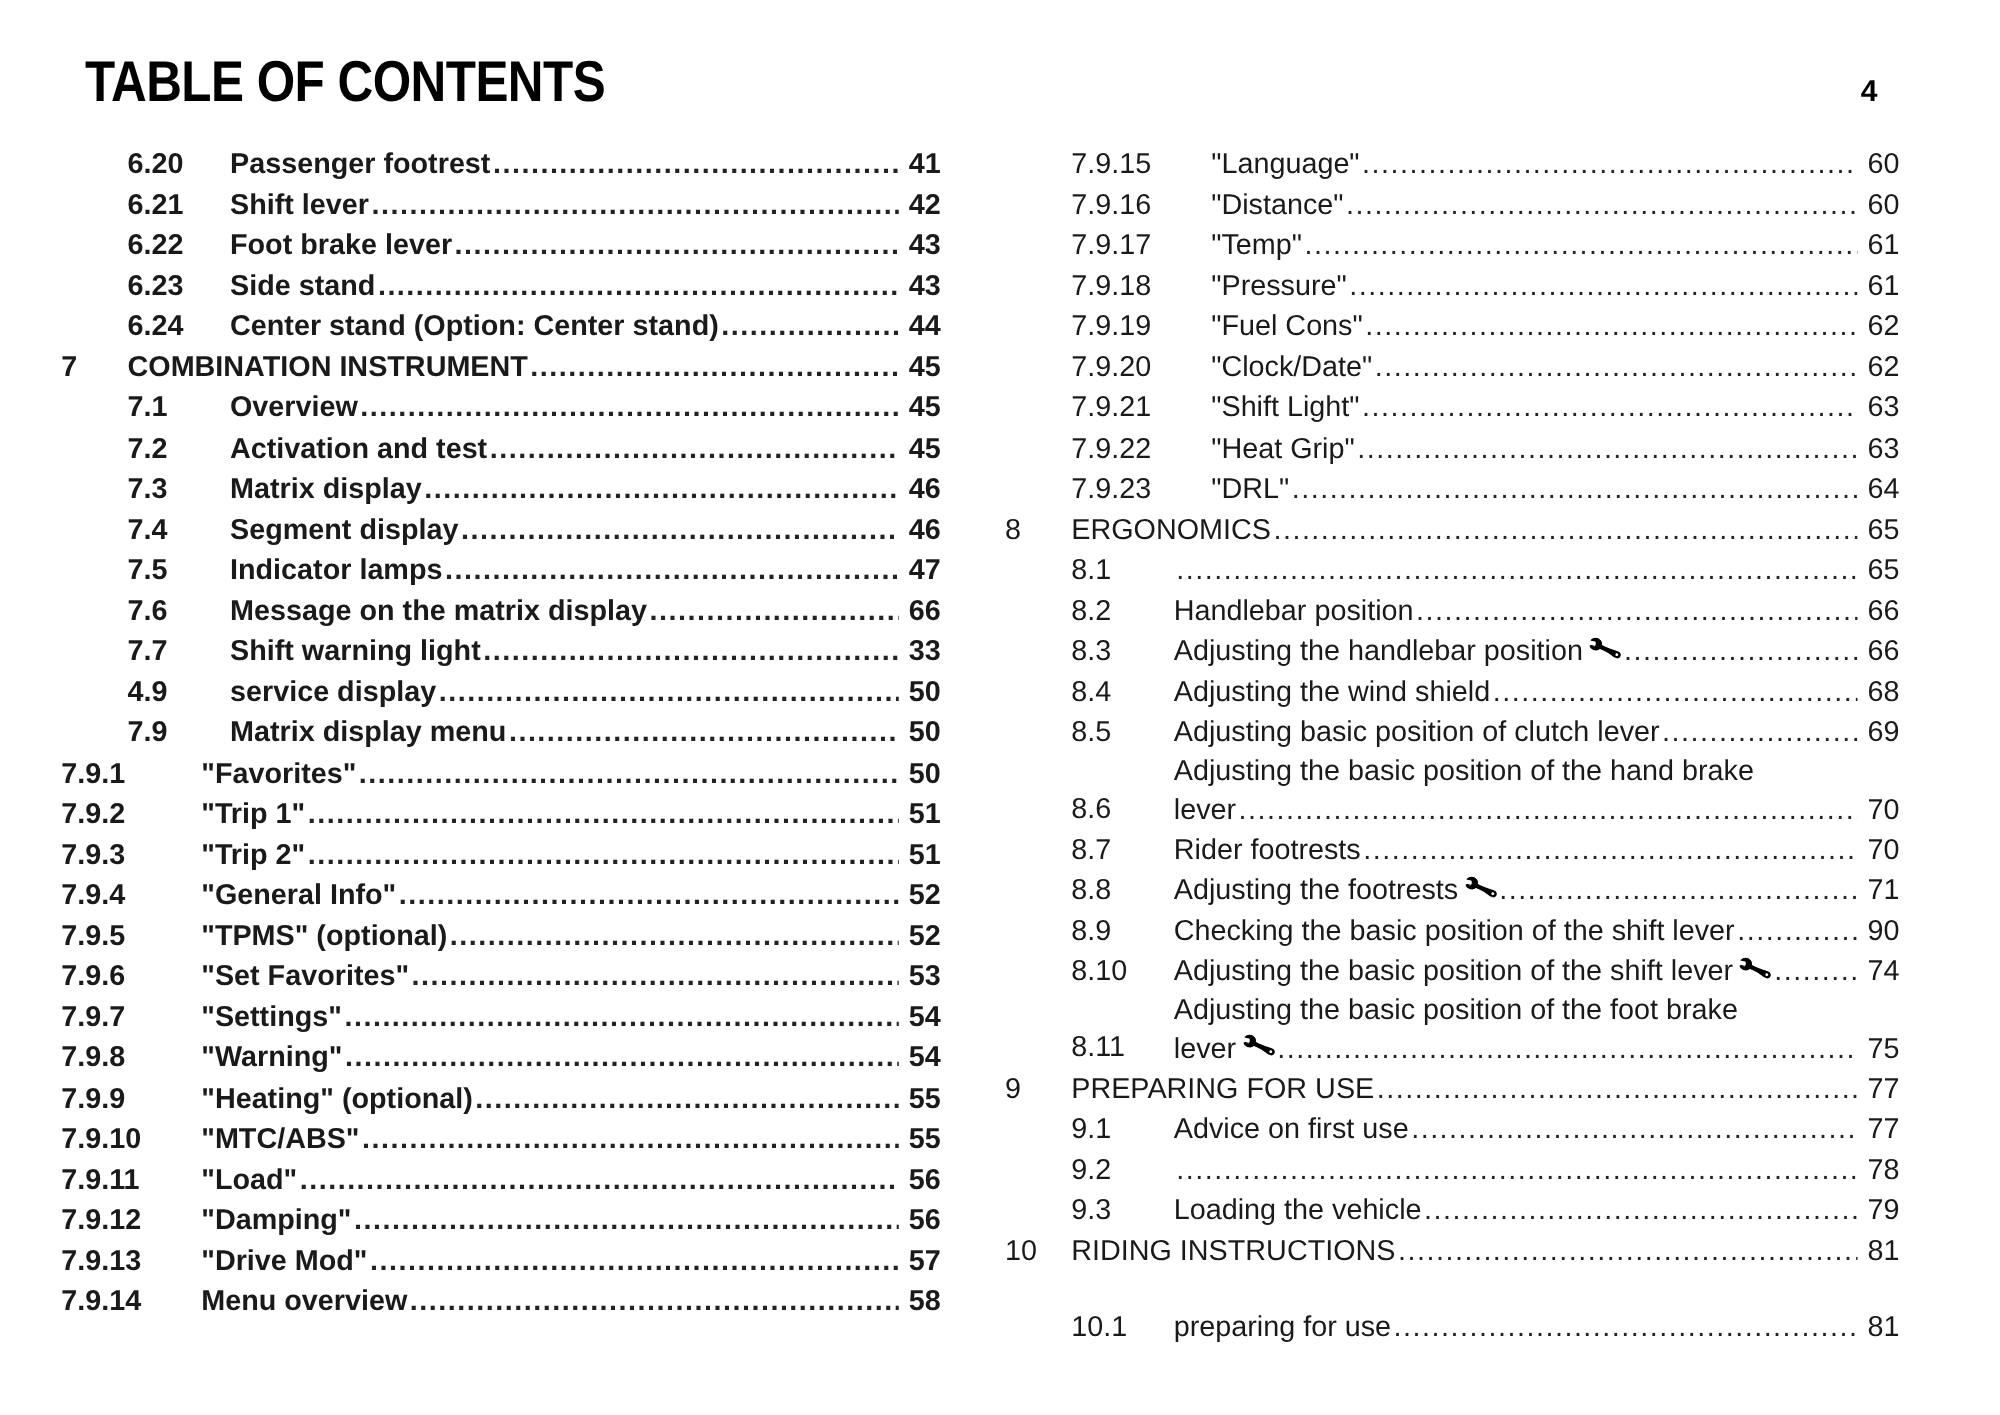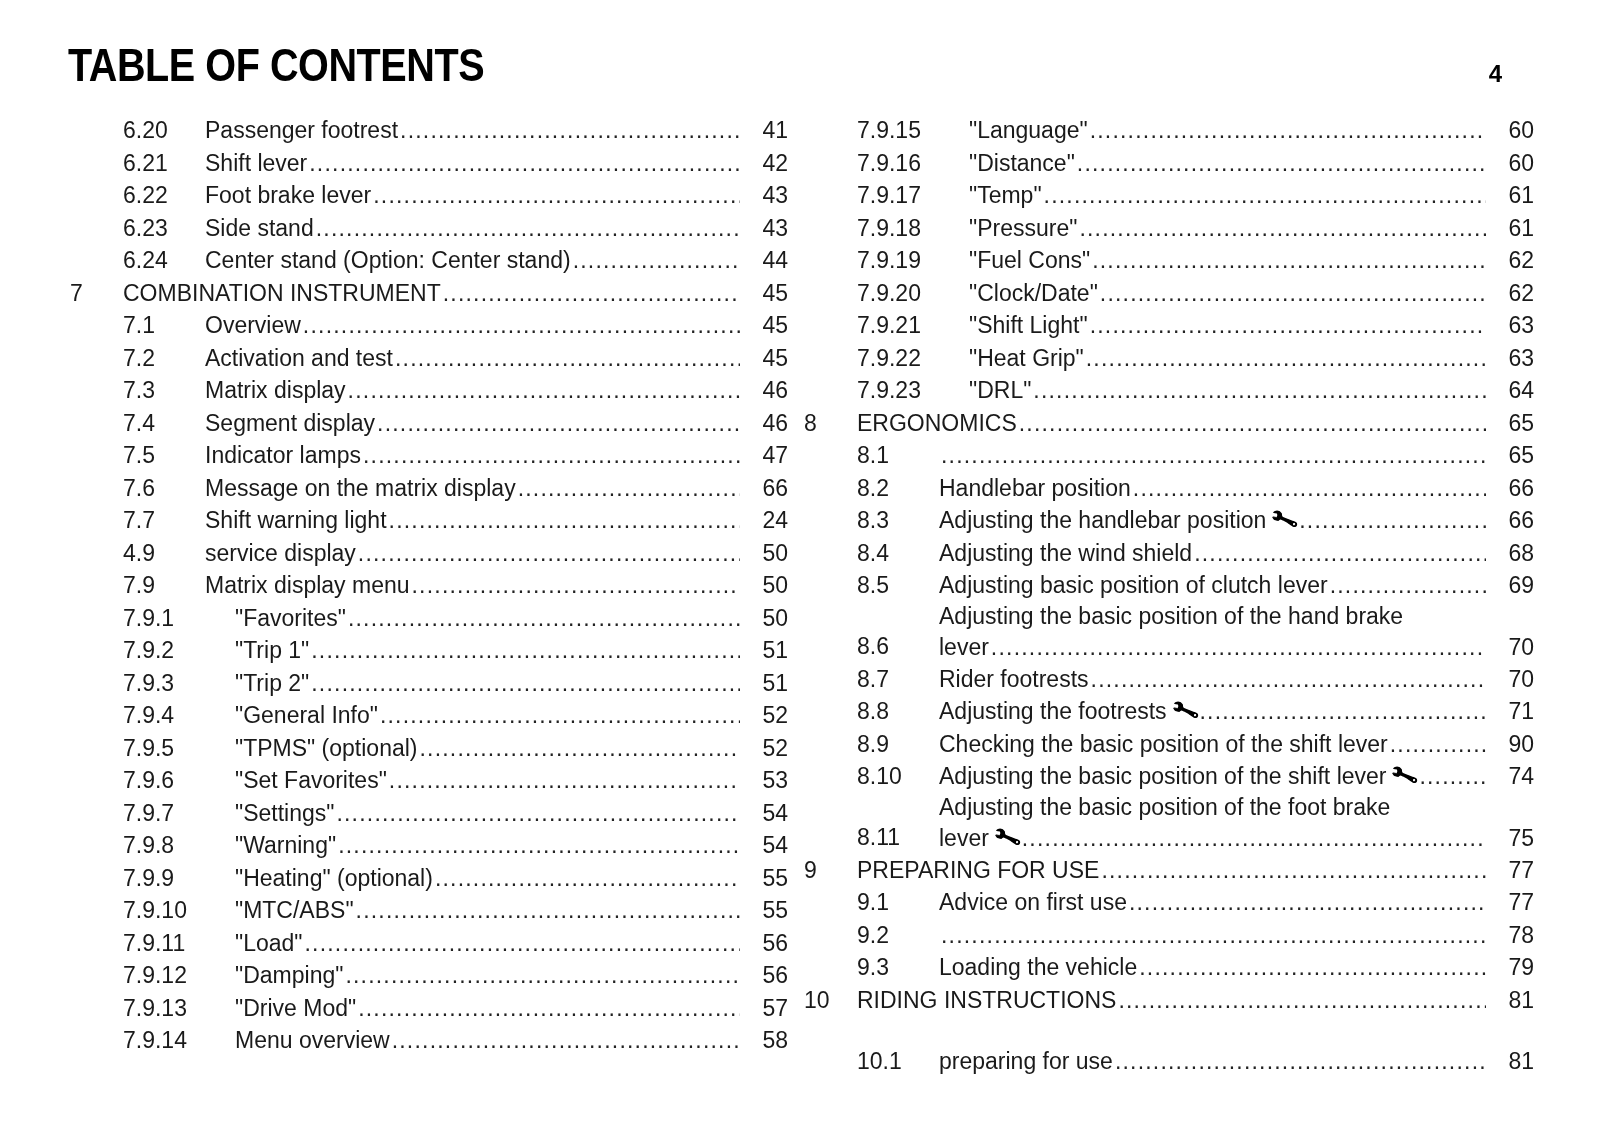--- a/index.html
+++ b/index.html
@@ -11,47 +11,47 @@
     position: absolute; left: 68px; top: 38px;
     font-family: "Liberation Sans", sans-serif; font-weight: bold;
     font-size: 46px; letter-spacing: -0.5px; transform: scaleX(0.86); transform-origin: left top;
     color: #000;
   }
   .page-number {
     position: absolute; right: 98px; top: 60px;
     font-size: 24px; font-weight: bold; color: #000;
   }
   .col { position: absolute; top: 114px; }
-  .col-left { left: 70px; width: 718px; }
+  .col-left { left: 49px; width: 718px; font-weight: bold; }
   .col-right { left: 804px; width: 730px; }
   .entry {
     position: relative; display: flex; align-items: flex-end;
     font-size: 23px; line-height: 32.5px; height: 32.5px;
     transform-origin: left top;
   }
   .entry.two-line { height: 61px; }
   .num { flex: 0 0 auto; white-space: nowrap; }
   .title-wrap { flex: 1 1 auto; display: flex; align-items: flex-end; min-width: 0; }
   .title-text { white-space: nowrap; }
   .title-multi { display: flex; flex-direction: column; flex: 1 1 auto; min-width: 0; }
   .title-multi .line1 { white-space: nowrap; line-height: 29px; }
   .title-multi .line2 { display: flex; align-items: flex-end; line-height: 32px; }
   .leader {
     flex: 1 1 auto; overflow: hidden; white-space: nowrap; margin: 0 8px 0 2px;
     letter-spacing: 1.2px; color: #222;
   }
-  .page { flex: 0 0 auto; width: 40px; text-align: right; }
+  .page { flex: 0 0 auto; width: 40px; }
   .wrench {
     display: inline-block; margin-left: 6px; font-size: 20px; transform: rotate(-20deg);
     color: #000;
   }
   
   .lvl-ch .num { width: 53px; }
   .lvl-1 .num  { margin-left: 53px; width: 82px; }
-  .lvl-2 .num  { margin-left: 53px; width: 112px; }
+  .lvl-2 .num  { width: 112px; }
   .col-right .lvl-ch .num { width: 53px; }
   .col-right .lvl-1 .num { margin-left: 53px; width: 82px; }
   .col-right .lvl-2 .num { margin-left: 53px; width: 112px; }
 </style>
 </head>
 <body>
 
 <div class="page-title">TABLE OF CONTENTS</div>
 <div class="page-number">4</div>
 
@@ -150,21 +150,21 @@
         <span class="title-text">Message on the matrix display</span>
         <span class="leader">............................................................................................................................................................................................................................................................................................................</span>
         <span class="page">66</span>
       </div>
     </div>
     <div class="entry lvl-1">
       <span class="num">7.7</span>
       <div class="title-wrap">
         <span class="title-text">Shift warning light</span>
         <span class="leader">............................................................................................................................................................................................................................................................................................................</span>
-        <span class="page">24</span>
+        <span class="page">33</span>
       </div>
     </div>
     <div class="entry lvl-1">
       <span class="num">4.9</span>
       <div class="title-wrap">
         <span class="title-text">service display</span>
         <span class="leader">............................................................................................................................................................................................................................................................................................................</span>
         <span class="page">50</span>
       </div>
     </div>

